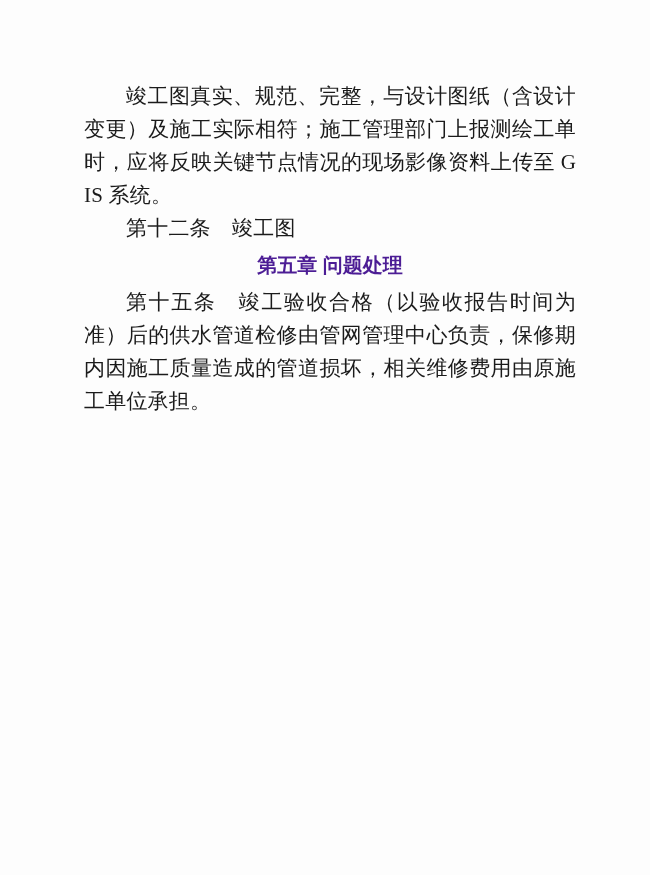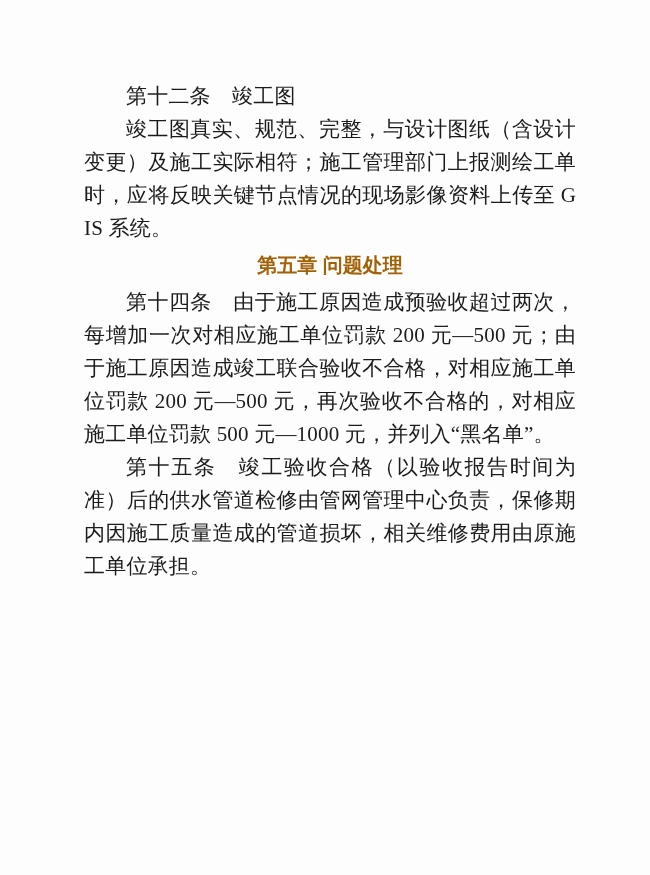--- a/index.html
+++ b/index.html
@@ -31,34 +31,33 @@
     word-break: break-all;
   }
   .chapter {
     margin: 4px 0;
     font-size: 20px;
     line-height: 33px;
     font-weight: bold;
     text-align: center;
     text-indent: 0;
     font-family: "Liberation Sans", "DejaVu Sans", sans-serif;
-    color: #a16207;
+    color: #4c1d95;
   }
 </style>
 </head>
 <body>
 
 <div class="page">
   <div class="content">
 
+    <p class="para">竣工图真实、规范、完整，与设计图纸（含设计变更）及施工实际相符；施工管理部门上报测绘工单时，应将反映关键节点情况的现场影像资料上传至 GIS 系统。</p>
+
     <p class="para">第十二条　竣工图</p>
-
-    <p class="para">竣工图真实、规范、完整，与设计图纸（含设计变更）及施工实际相符；施工管理部门上报测绘工单时，应将反映关键节点情况的现场影像资料上传至 GIS 系统。</p>
 
     <h2 class="chapter">第五章 问题处理</h2>
 
 
-    <p class="para">第十四条　由于施工原因造成预验收超过两次，每增加一次对相应施工单位罚款 200 元—500 元；由于施工原因造成竣工联合验收不合格，对相应施工单位罚款 200 元—500 元，再次验收不合格的，对相应施工单位罚款 500 元—1000 元，并列入“黑名单”。</p>
 
     <p class="para">第十五条　竣工验收合格（以验收报告时间为准）后的供水管道检修由管网管理中心负责，保修期内因施工质量造成的管道损坏，相关维修费用由原施工单位承担。</p>
 
   </div>
 </div>
 
 </body></html>

